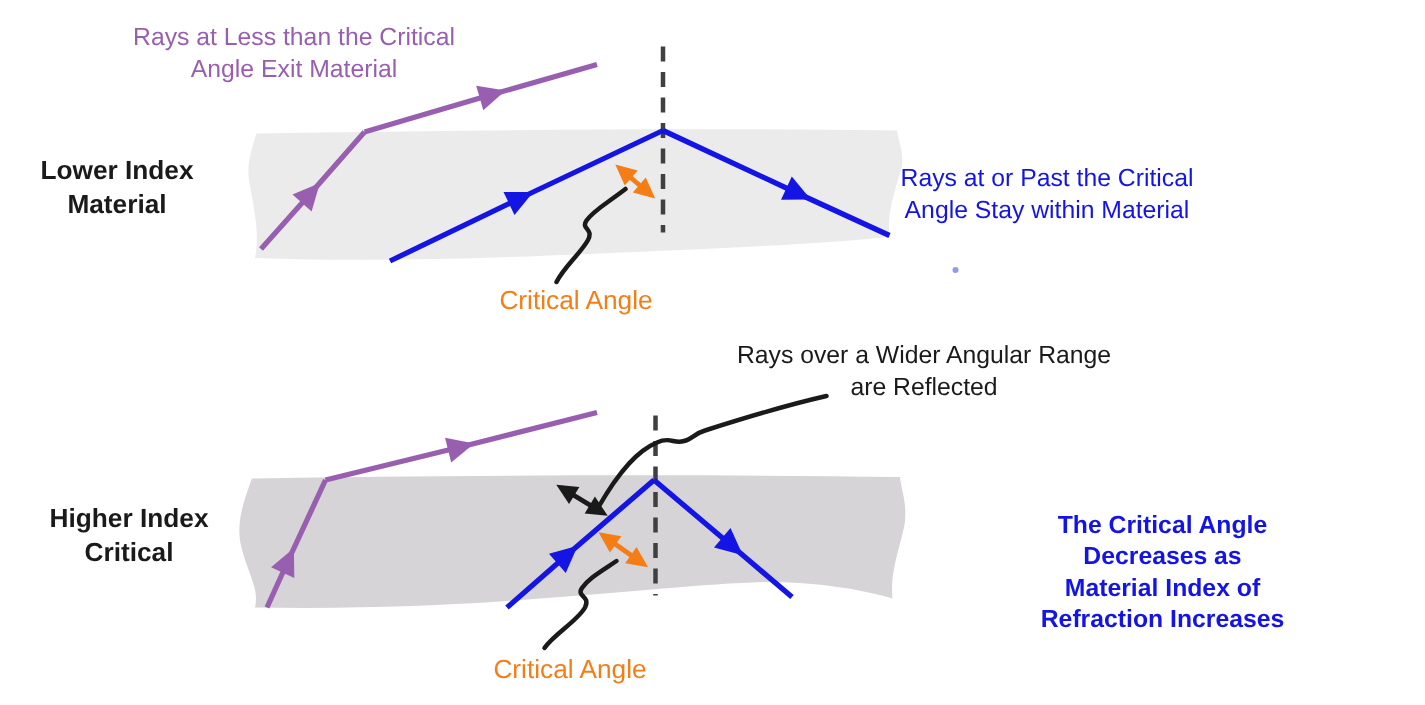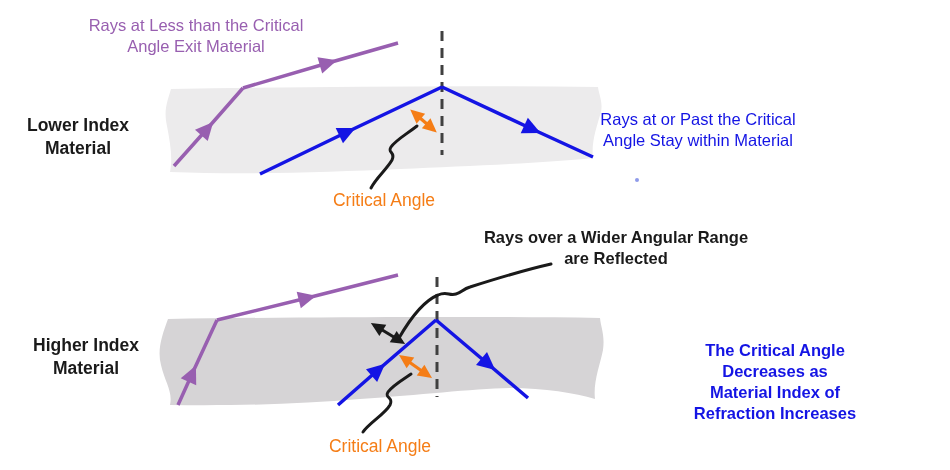--- a/index.html
+++ b/index.html
@@ -10,21 +10,21 @@
   .canvas svg{position:absolute;left:0;top:0;}
   .label{
     position:absolute;text-align:center;white-space:pre-line;
     transform:translateX(-50%);line-height:20px;
   }
   .caption{font-size:16.5px;line-height:21px;}
   .material{font-weight:bold;font-size:17.5px;line-height:23px;color:var(--black);}
   .purple-t{color:var(--purple);}
   .blue-t{color:var(--blue);}
   .orange-t{color:var(--orange);font-size:17.5px;}
-  .black-t{color:var(--black);font-weight:bold;}
+  .black-t{color:var(--black);}
   
   .slab-top{fill:var(--slab_top);stroke:none;}
   .slab-bottom{fill:var(--slab_bottom);stroke:none;}
   .ray-purple{stroke:var(--purple);stroke-width:3.5;fill:none;}
   .ray-blue{stroke:var(--blue);stroke-width:3.5;fill:none;}
   .dash{stroke:var(--dashed);stroke-width:3;fill:none;stroke-dasharray:10 7;}
   .sq{stroke:var(--black);stroke-width:3;fill:none;stroke-linecap:round;}
   .dbl-o{stroke:var(--orange);stroke-width:3.2;fill:none;}
   .dbl-k{stroke:var(--black);stroke-width:3.2;fill:none;}
   .f-purple{fill:var(--purple);}
@@ -106,32 +106,32 @@
     <line class="dbl-o" x1="402" y1="357" x2="429" y2="376" marker-start="url(#dh-orange-r)" marker-end="url(#dh-orange)"></line>
 
     <path class="sq" d="M399,338 C414,312 426,300 438,295 C447,291 449,296 456,294 C461,293 463,289 470,287 C495,279 520,271 551,264"></path>
 
     <path class="sq" d="M411,374 C399,382 392,386 388,392 C384,398 394,397 390,405 C385,414 369,423 363,432"></path>
   </svg>
 
   <div class="label caption purple-t" style="left:196px;top:15px;">Rays at Less than the Critical
 Angle Exit Material</div>
 
-  <div class="label material" style="left:78px;top:114px;">Lower Index
+  <div class="label material" style="left:78px;top:102px;">Lower Index
 Material</div>
 
   <div class="label caption blue-t" style="left:698px;top:109px;">Rays at or Past the Critical
 Angle Stay within Material</div>
 
   <div class="label orange-t" style="left:384px;top:190px;">Critical Angle</div>
 
   <div class="label caption black-t" style="left:616px;top:227px;">Rays over a Wider Angular Range
 are Reflected</div>
 
   <div class="label material" style="left:86px;top:334px;">Higher Index
-Material</div>
+Critical</div>
 
   <div class="label caption blue-t" style="left:775px;top:340px;font-weight:bold;">The Critical Angle Decreases as
 Material Index of Refraction Increases</div>
 
   <div class="label orange-t" style="left:380px;top:436px;">Critical Angle</div>
 
 </div>
 
 </body></html>

